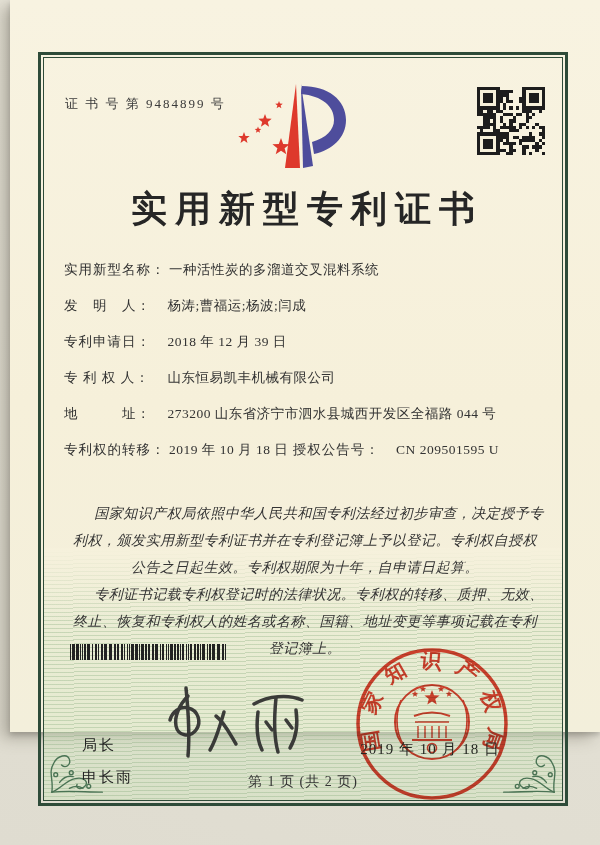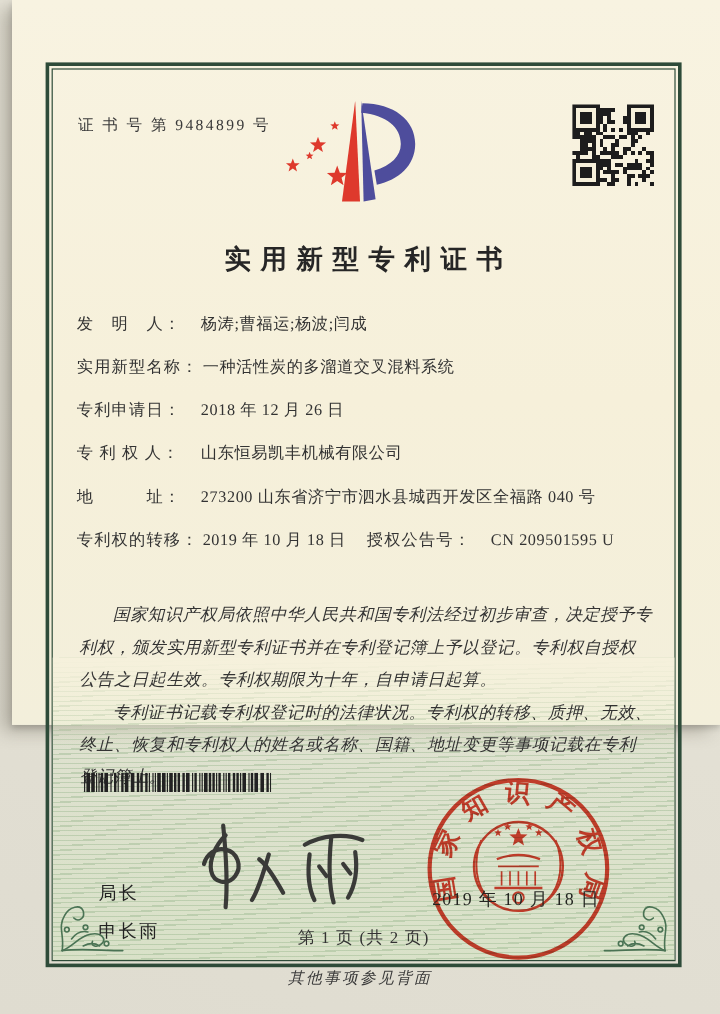--- a/index.html
+++ b/index.html
@@ -1,39 +1,39 @@
 <!DOCTYPE html>
 <html><head>
 <meta charset="utf-8">
 <style>
   html,body{margin:0;padding:0;width:600px;height:845px;overflow:hidden;
     background:linear-gradient(200deg,#e9e6da 0%,#dfdcd0 100%);
     font-family:"Liberation Serif","DejaVu Serif",serif;}
-  .paper{position:absolute;left:10px;top:0;width:590px;height:604px;
+  .paper{position:absolute;left:10px;top:0;width:590px;height:732px;
     background:linear-gradient(180deg,#f8f3e1 0%,#f6f0da 55%,#f3efdb 100%);
     box-shadow:-8px 6px 14px rgba(95,90,75,.38),0 3px 5px rgba(0,0,0,.18);}
   .frame{position:absolute;left:28px;top:52px;width:524px;height:748px;
     border:3px solid #2e4b39;}
   .frame-inner{position:absolute;inset:2px;border:1px solid #2e4b39;}
   .guilloche{position:absolute;left:0;right:0;bottom:0;height:252px;z-index:0;
     background:
       linear-gradient(180deg,rgba(246,241,220,1) 0%,rgba(246,241,220,0) 30%),
       repeating-linear-gradient(179deg,rgba(120,162,112,.30) 0 1px,rgba(0,0,0,0) 1px 4px),
       linear-gradient(180deg,rgba(222,234,206,.25),rgba(212,228,194,.6));}
   .cert-no{position:absolute;left:21px;top:37px;font-size:13px;letter-spacing:2px;color:#3a3a3a;z-index:2;}
   .logo{position:absolute;left:188px;top:20px;width:130px;height:96px;z-index:2;}
   .qr{position:absolute;left:433px;top:29px;width:68px;height:68px;z-index:2;}
-  .title{position:absolute;left:0;right:0;top:127px;margin:16px;text-align:center;
-    font-size:22px;font-weight:600;letter-spacing:8px;text-indent:8px;color:#262626;z-index:2;}
+  .title{position:absolute;left:0;right:0;top:127px;margin:0;text-align:center;
+    font-size:36px;font-weight:600;letter-spacing:8px;text-indent:8px;color:#262626;z-index:2;}
   .rows{position:absolute;left:20px;right:14px;top:194px;z-index:2;}
   .row{height:36px;line-height:36px;font-size:13.5px;color:#333;white-space:nowrap;}
   .flabel{display:inline-block;min-width:100px;white-space:pre;letter-spacing:1px;}
   .fvalue{letter-spacing:.5px;}
-  .pair2{margin-left:14px;}
-  .paras{position:absolute;left:22px;right:18px;top:442px;z-index:2;}
+  .pair2{margin-left:1px;}
+  .paras{position:absolute;left:22px;right:18px;top:442px;z-index:2;text-align:center;}
   .paras p{margin:0;font-size:14px;line-height:27px;color:#333;text-indent:2em;
     font-style:italic;letter-spacing:.5px;}
   .barcode{position:absolute;left:26px;top:586px;width:156px;height:16px;z-index:2;}
   .sig-block{position:absolute;left:38px;top:634px;z-index:2;font-size:15px;color:#222;
     letter-spacing:2px;line-height:32px;font-weight:500;margin-top:37px;}
   .signature{position:absolute;left:106px;top:624px;width:180px;height:84px;z-index:3;}
   .seal{position:absolute;left:308px;top:586px;width:160px;height:160px;z-index:3;
     mix-blend-mode:multiply;opacity:.95;}
   .page-num{position:absolute;left:0;right:0;top:715px;text-align:center;
     font-size:14px;letter-spacing:1px;color:#333;z-index:2;}
@@ -236,38 +236,38 @@
           <rect x="16" y="2" width="3" height="3" fill="#1d1d1d"></rect>
           <rect x="0" y="14" width="7" height="7" fill="#1d1d1d"></rect>
           <rect x="1" y="15" width="5" height="5" fill="#f6f0da"></rect>
           <rect x="2" y="16" width="3" height="3" fill="#1d1d1d"></rect>
         </svg>
 
       <h1 class="title">实用新型专利证书</h1>
 
       <div class="rows">
         <div class="row">
+          <span class="flabel">实用新型名称：</span>
+          <span class="fvalue">一种活性炭的多溜道交叉混料系统</span>
+        </div>
+        <div class="row">
           <span class="flabel">发　明　人：</span>
           <span class="fvalue">杨涛;曹福运;杨波;闫成</span>
         </div>
         <div class="row">
-          <span class="flabel">实用新型名称：</span>
-          <span class="fvalue">一种活性炭的多溜道交叉混料系统</span>
-        </div>
-        <div class="row">
           <span class="flabel">专利申请日：</span>
-          <span class="fvalue">2018 年 12 月 26 日</span>
+          <span class="fvalue">2018 年 12 月 39 日</span>
         </div>
         <div class="row">
           <span class="flabel">专 利 权 人：</span>
           <span class="fvalue">山东恒易凯丰机械有限公司</span>
         </div>
         <div class="row">
           <span class="flabel">地　　　址：</span>
-          <span class="fvalue">273200 山东省济宁市泗水县城西开发区全福路 040 号</span>
+          <span class="fvalue">273200 山东省济宁市泗水县城西开发区全福路 044 号</span>
         </div>
         <div class="row">
           <span class="flabel">专利权的转移：</span>
           <span class="fvalue">2019 年 10 月 18 日</span>
           <span class="flabel pair2">授权公告号：</span>
           <span class="fvalue">CN 209501595 U</span>
         </div>
       </div>
 
       <div class="paras">
@@ -370,14 +370,13 @@
           <path d="M49,56 C42,74 44,94 56,106" stroke-width="1.6"></path>
           <path d="M111,56 C118,74 116,94 104,106" stroke-width="1.6"></path>
         </g>
         <text x="78" y="110" text-anchor="middle" font-size="15" letter-spacing="1" fill="#1e1e1e">2019 年 10 月 18 日</text>
       </svg>
 
       <div class="page-num">第 1 页 (共 2 页)</div>
     </div>
   </div>
 
-  <div class="back-note">其他事项参见背面</div>
 </div>
 
 </body></html>

